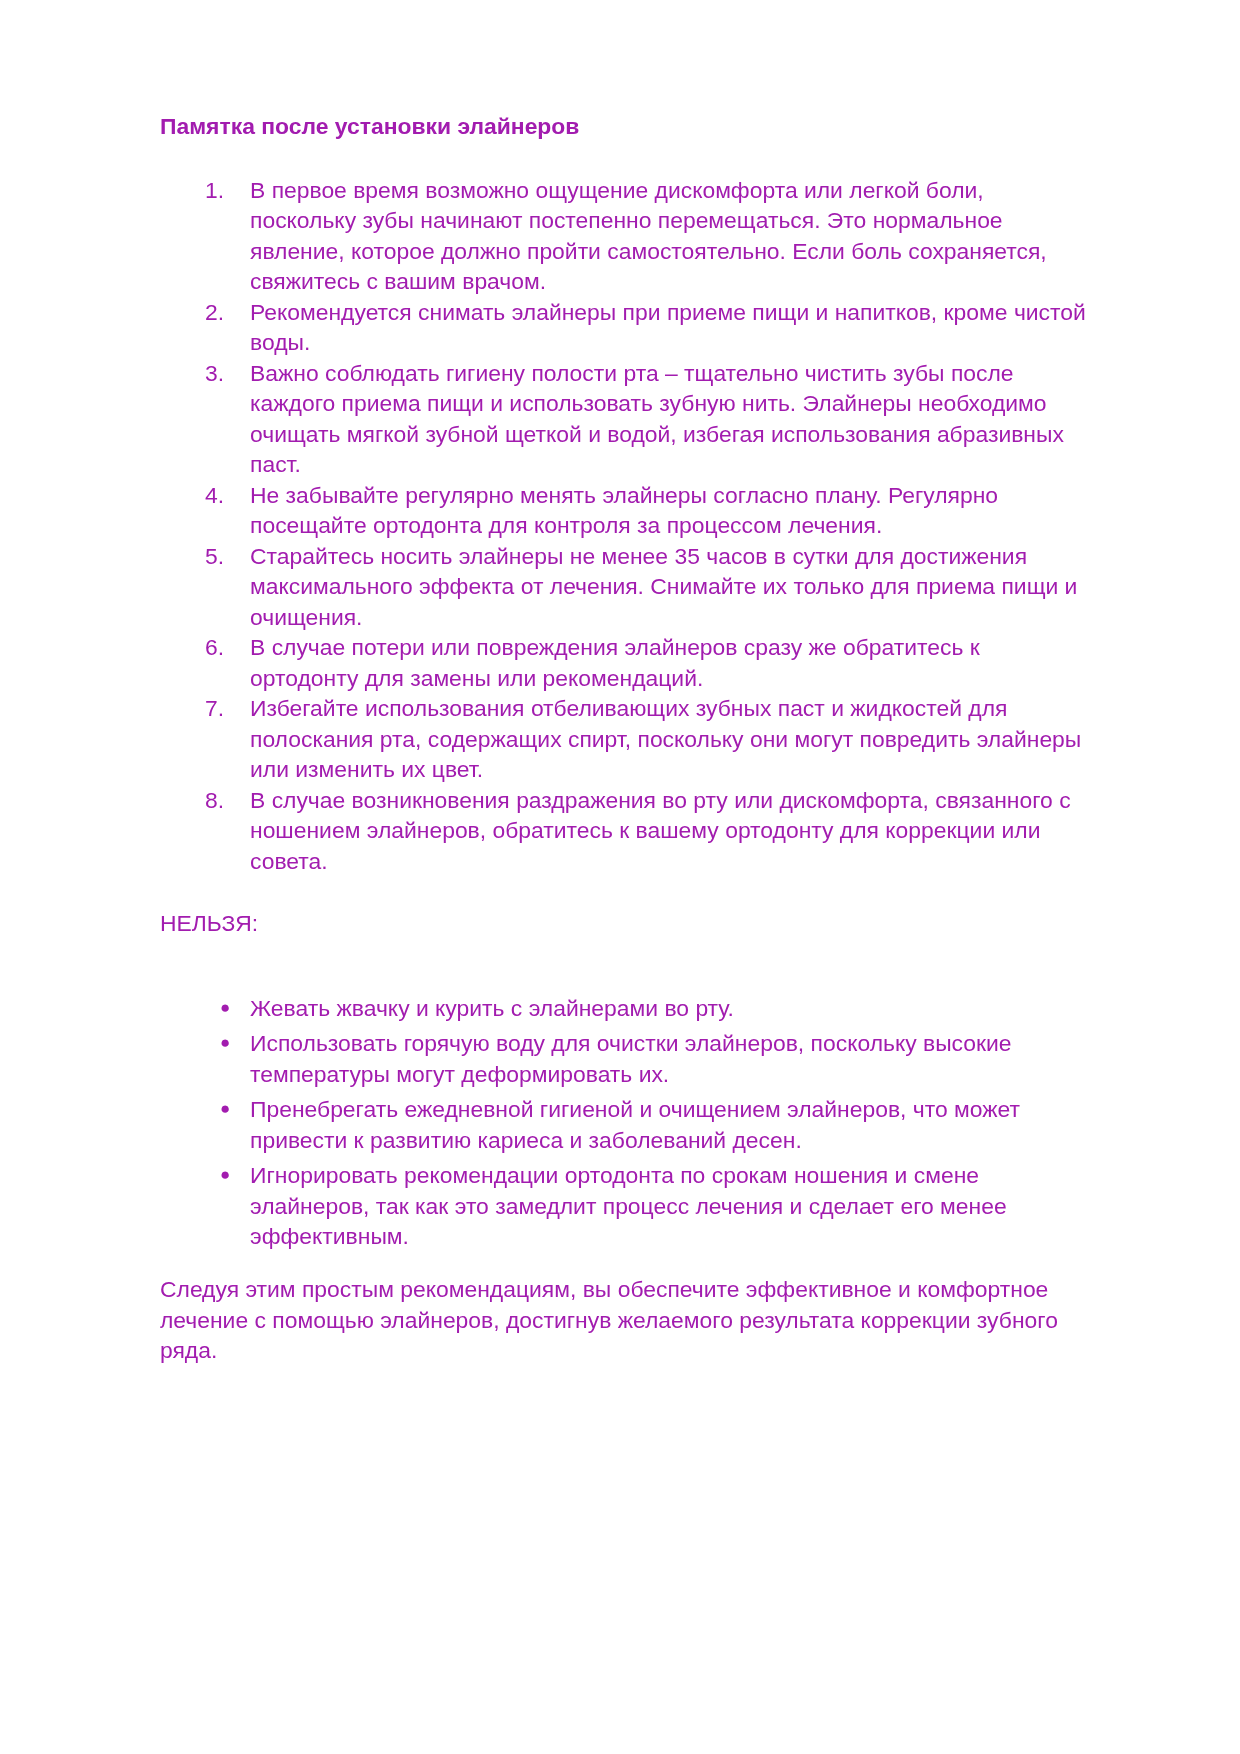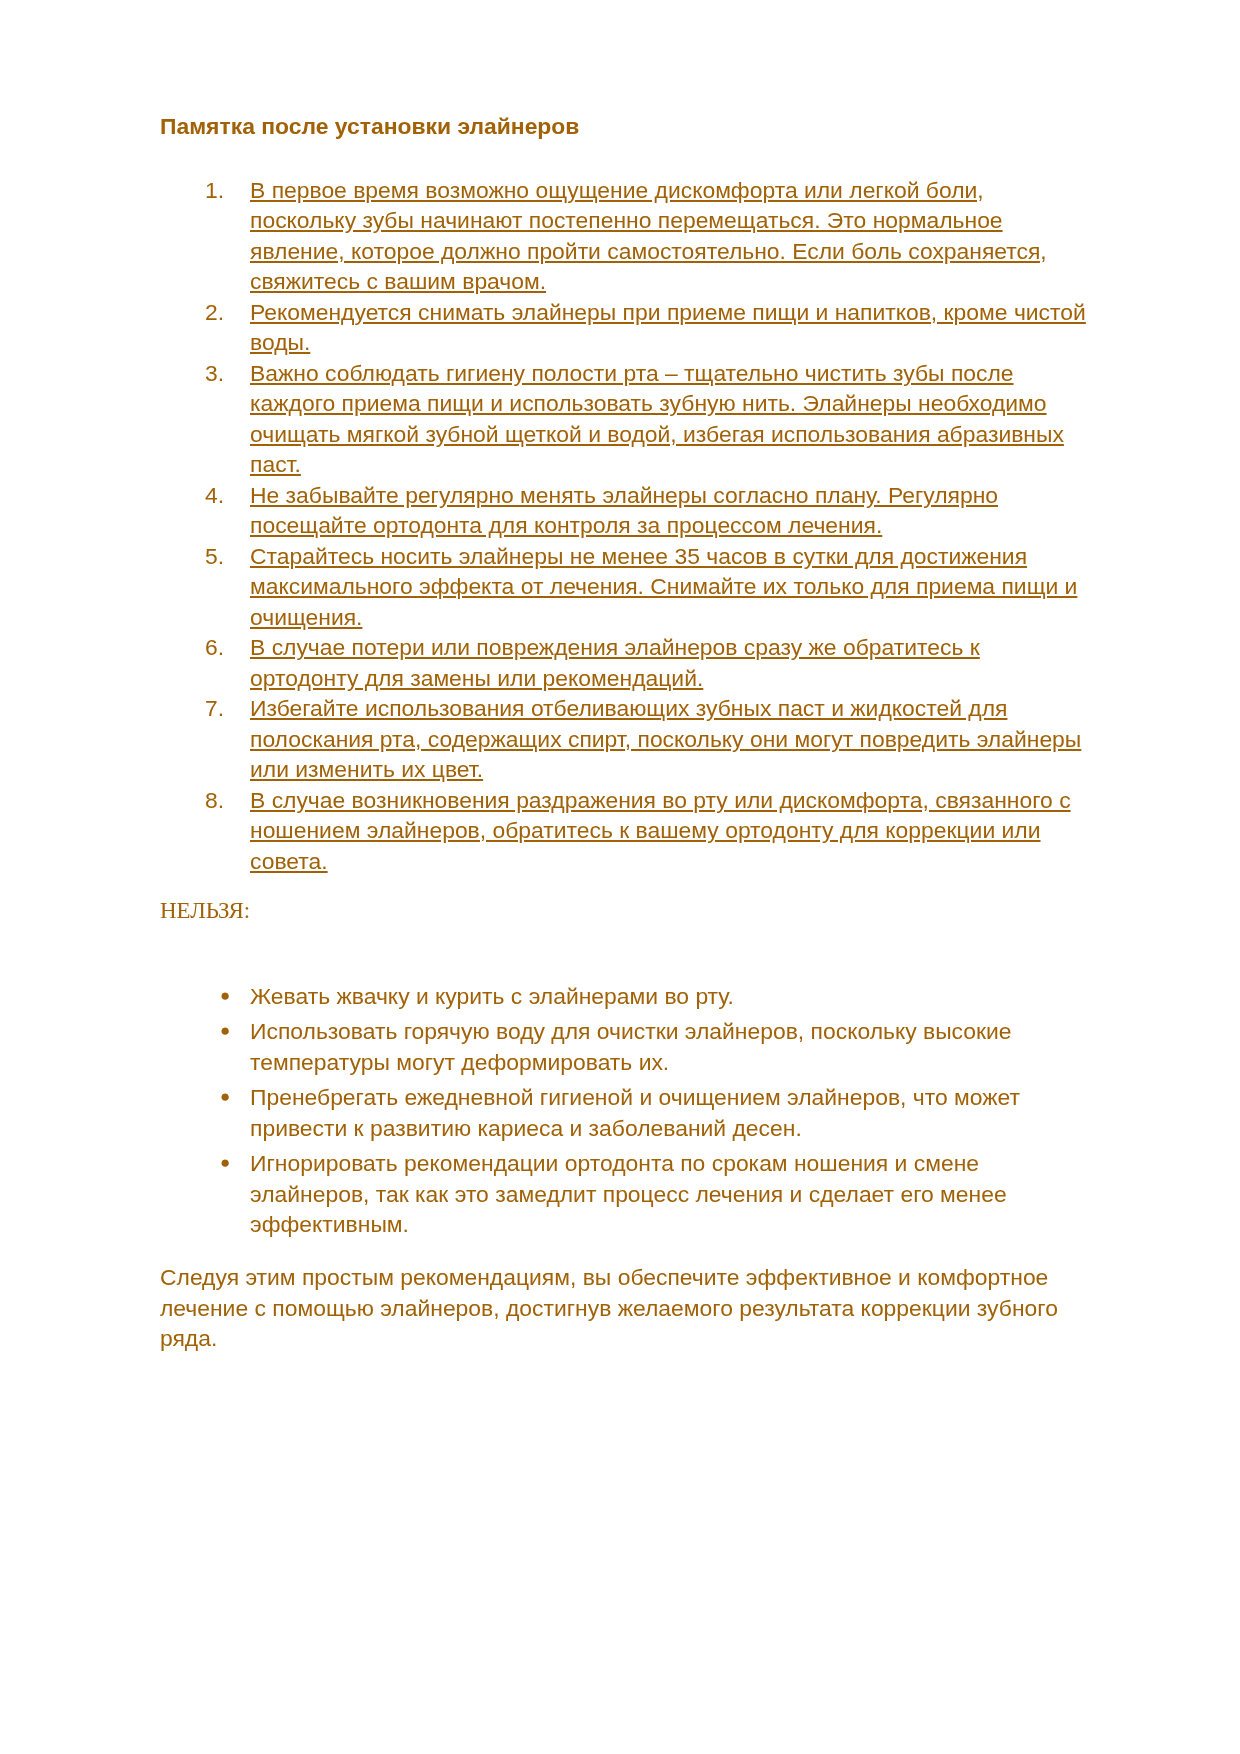--- a/index.html
+++ b/index.html
@@ -10,21 +10,21 @@
   .page {
     position: relative;
     width: 1240px;
     height: 1754px;
     background: #ffffff;
     box-sizing: border-box;
     padding: 111px 150px 0 160px;
     font-family: "Liberation Sans", "DejaVu Sans", sans-serif;
     font-size: 22.9px;
     line-height: 30.5px;
-    color: #a16207;
+    color: #a21caf;
     overflow: hidden;
   }
   .doc-title {
     font-weight: bold;
     margin: 0;
     font-size: 22.9px;
     line-height: 30.5px;
   }
   .numbered-list {
     margin-top: 33px;
@@ -32,25 +32,23 @@
   .num-item {
     display: flex;
   }
   .num-item .marker {
     flex: 0 0 90px;
     box-sizing: border-box;
     padding-left: 45px;
   }
   .num-item .txt {
     flex: 1 1 auto;
-    text-decoration: underline;
   }
   .nelzya {
-    margin-top: 20px;
-    font-family: Liberation Serif, serif;
+    margin-top: 32px;
   }
   .bullet-list {
     margin-top: 54px;
   }
   .bullet-item {
     display: flex;
   }
   .bullet-item + .bullet-item {
     margin-top: 5px;
   }

